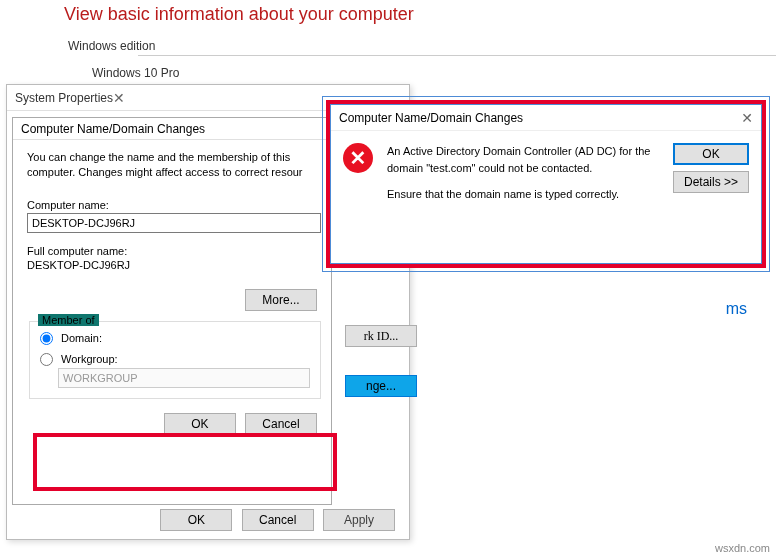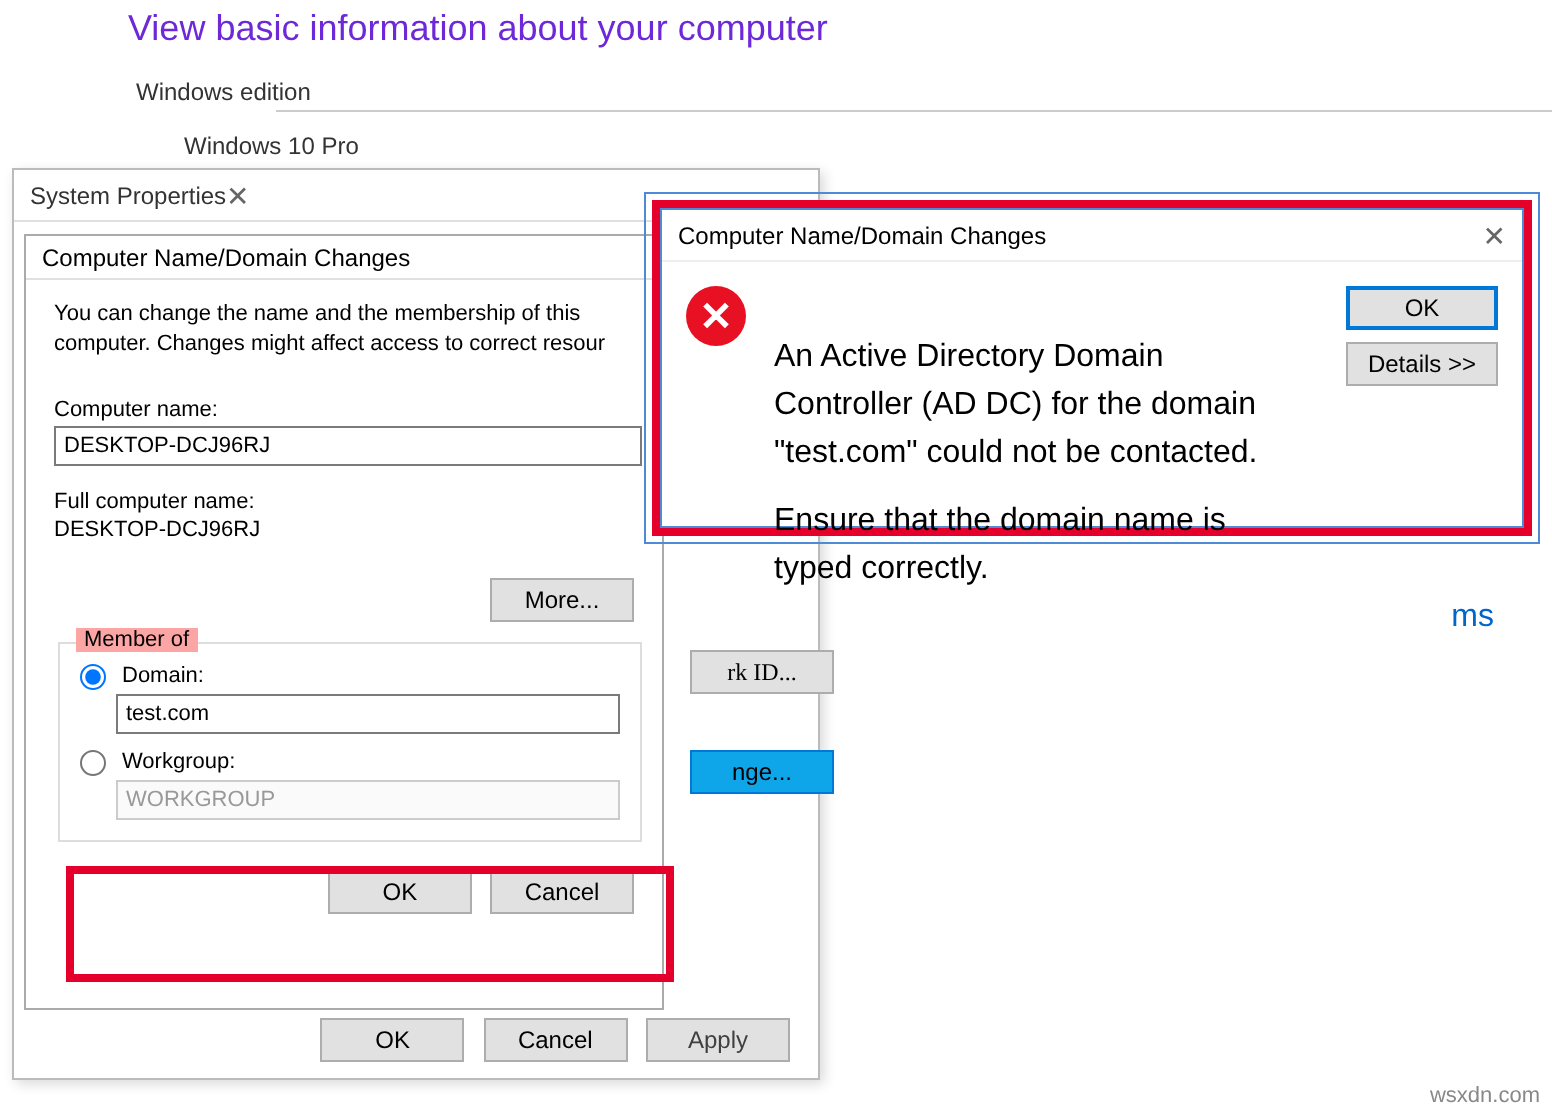--- a/index.html
+++ b/index.html
@@ -1,19 +1,19 @@
 <!DOCTYPE html>
 <html><head>
   <meta charset="utf-8">
   <style>
     * { box-sizing: border-box; font-family: "Segoe UI", Tahoma, sans-serif; }
     body { margin: 0; width: 776px; height: 556px; background: #fff; font-size: 12px; color: #000; overflow: hidden; }
     
     .sys-info-header { padding: 4px 0 0 64px; }
-    .sys-info-title { color: #6d28d9; font-size: 18px; font-weight: 400; margin-bottom: 14px; }
+    .sys-info-title { color: #b91c1c; font-size: 18px; font-weight: 400; margin-bottom: 14px; }
     .sys-edition-label { font-size: 12px; color: #333; padding-left: 4px; margin-bottom: 2px; }
     .sys-edition-hr { border: none; border-top: 1px solid #ccc; margin: 2px 0 0 74px; }
     .sys-edition-value { padding-left: 28px; font-size: 12px; color: #333; margin-top: 10px; }
     
     .right-col { position: absolute; right: 29px; top: 300px; font-size: 16px; }
     .right-col-link { color: #0066cc; margin-bottom: 36px; text-align: right; }
     
     
     .dlg-sysprops {
       position: absolute; left: 6px; top: 84px; width: 404px; height: 456px;
@@ -44,21 +44,21 @@
     .field-label { margin-bottom: 2px; }
     .text-input {
       width: 294px; height: 20px; border: 1px solid #7a7a7a; padding: 0 4px; font-size: 11px;
     }
     .full-name { margin-top: 12px; }
     .more-btn-row { text-align: right; margin-top: 18px; }
     
     .groupbox {
       border: 1px solid #ddd; margin-top: 10px; padding: 8px 10px 10px; position: relative;
     }
-    .groupbox-label { position: absolute; top: -8px; left: 8px; background: #fca5a5; padding: 0 4px; font-size: 11px; }
+    .groupbox-label { position: absolute; top: -8px; left: 8px; background: #0f766e; padding: 0 4px; font-size: 11px; }
     .radio-row { display: flex; align-items: center; gap: 4px; margin-top: 2px; }
     .radio-row input[type=radio] { margin: 0 4px 0 0; }
     .radio-input { width: 252px; height: 20px; margin-left: 18px; margin-top: 2px; border: 1px solid #7a7a7a; padding: 0 4px; font-size: 11px; }
     .radio-input.dim { color: #999; border-color: #ccc; }
     .highlight-domain {
       position: absolute; border: 4px solid #e4002b; pointer-events: none;
       left: 26px; top: 348px; width: 304px; height: 58px;
     }
     .dlg-changes-btns { text-align: right; margin-top: 14px; }
     
@@ -77,21 +77,21 @@
     .dlg-error-title {
       height: 26px; display: flex; justify-content: space-between; align-items: center;
       padding: 0 8px; font-size: 12px; border-bottom: 1px solid #eee;
     }
     .dlg-error-body { display: flex; padding: 12px 12px 0 12px; gap: 14px; }
     .error-icon {
       width: 30px; height: 30px; border-radius: 50%; background: #e81123;
       display: flex; align-items: center; justify-content: center; color: #fff;
       font-size: 20px; font-weight: bold; flex-shrink: 0;
     }
-    .error-text { font-size: 16px; line-height: 1.5; flex: 1; margin-top: 24px; }
+    .error-text { font-size: 11px; line-height: 1.5; flex: 1; }
     .error-text p { margin: 0 0 10px 0; }
     .error-btns { display: flex; flex-direction: column; gap: 6px; }
     .error-btns .win-btn { min-width: 74px; }
     .ok-primary { border: 2px solid #0078d7; }
     
     .watermark { position: absolute; right: 6px; bottom: 2px; font-size: 11px; color: #888; }
   </style>
 </head>
 <body>
 
@@ -127,21 +127,20 @@
         <div class="more-btn-row">
           <button class="win-btn">More...</button>
         </div>
 
         <fieldset class="groupbox">
           <span class="groupbox-label">Member of</span>
           <div class="radio-row">
             <input type="radio" checked="" style="">
             <span>Domain:</span>
           </div>
-          <input class="radio-input" value="test.com" style="">
           <div class="radio-row" style="margin-top:8px;">
             <input type="radio" style="">
             <span>Workgroup:</span>
           </div>
           <input class="radio-input dim" disabled="" value="WORKGROUP" style="">
         </fieldset>
 
         <div class="dlg-changes-btns">
           <button class="win-btn">OK</button>
           <button class="win-btn">Cancel</button>

